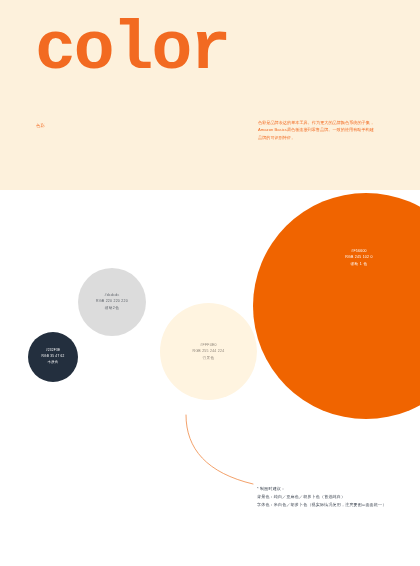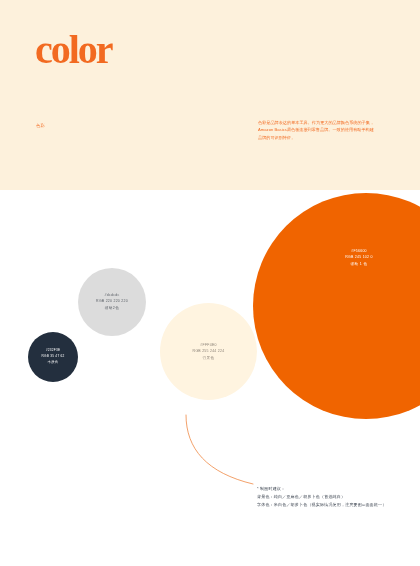--- a/index.html
+++ b/index.html
@@ -28,26 +28,26 @@
     left: 0; top: 0;
     width: 420px;
     height: 190px;
     background: #FDF1DC;
     overflow: hidden;
   }
   .wordmark {
     position: absolute;
     left: 35px;
     top: 14px;
-    font-size: 40px;
+    font-size: 68px;
     line-height: 72px;
     font-weight: bold;
     letter-spacing: -2px;
     color: #F26A21;
-    font-family: Liberation Serif, serif;
+    font-family: Liberation Mono, monospace;
     white-space: nowrap;
   }
   .header-label {
     position: absolute;
     left: 36px;
     top: 122px;
     font-size: 4.2px;
     line-height: 7px;
     color: #F26A21;
     letter-spacing: 0.3px;

